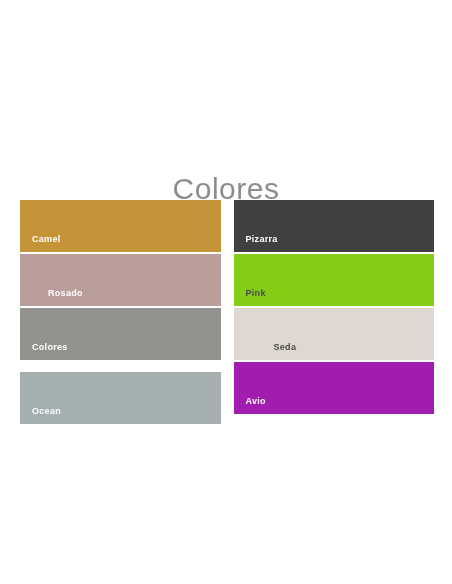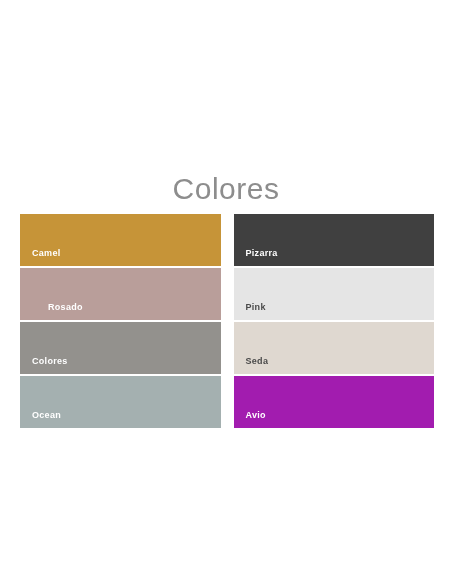--- a/index.html
+++ b/index.html
@@ -36,21 +36,21 @@
     font-size: 30px;
     font-weight: 300;
     letter-spacing: 0.5px;
     color: #8d8d8d;
     line-height: 1.1;
   }
 
   
   .palette {
     position: absolute;
-    top: 214px;
+    top: 200px;
     left: 20px;
     width: 414px;
     display: flex;
     flex-direction: row;
     gap: 13px;
     justify-content: flex-end;
   }
   .palette-column {
     display: flex;
     flex-direction: column;
@@ -90,34 +90,34 @@
     <div class="palette-column">
       <div class="swatch light-text" style="background-color: rgb(198, 148, 56);">
         <span class="swatch-label" style="color: rgb(255, 255, 255);">Camel</span>
       </div>
       <div class="swatch light-text" style="background-color: rgb(185, 158, 154);">
         <span class="swatch-label" style="color: rgb(255, 255, 255); padding-left: 16px;">Rosado</span>
       </div>
       <div class="swatch light-text" style="background-color: rgb(147, 145, 141);">
         <span class="swatch-label" style="color: rgb(255, 255, 255);">Colores</span>
       </div>
-      <div class="swatch light-text" style="background-color: rgb(164, 176, 176);">
+      <div class="swatch light-text" style="background-color: rgb(164, 176, 176); margin-top: 10px;">
         <span class="swatch-label" style="color: rgb(255, 255, 255);">Ocean</span>
       </div>
     </div>
 
     <div class="palette-column">
       <div class="swatch light-text" style="background-color: #404040;">
         <span class="swatch-label" style="color: rgb(255, 255, 255);">Pizarra</span>
       </div>
-      <div class="swatch dark-text" style="background-color: #e5e5e5;">
+      <div class="swatch dark-text" style="background-color: #84cc16;">
         <span class="swatch-label" style="color: rgb(74, 74, 74);">Pink</span>
       </div>
       <div class="swatch dark-text" style="background-color: rgb(223, 216, 208);">
-        <span class="swatch-label" style="color: rgb(74, 74, 74);">Seda</span>
+        <span class="swatch-label" style="color: rgb(74, 74, 74); margin-left: 28px;">Seda</span>
       </div>
       <div class="swatch light-text" style="background-color: #a21caf;">
         <span class="swatch-label" style="color: rgb(255, 255, 255);">Avio</span>
       </div>
     </div>
 
   </div>
 </div>
 
 </body></html>

